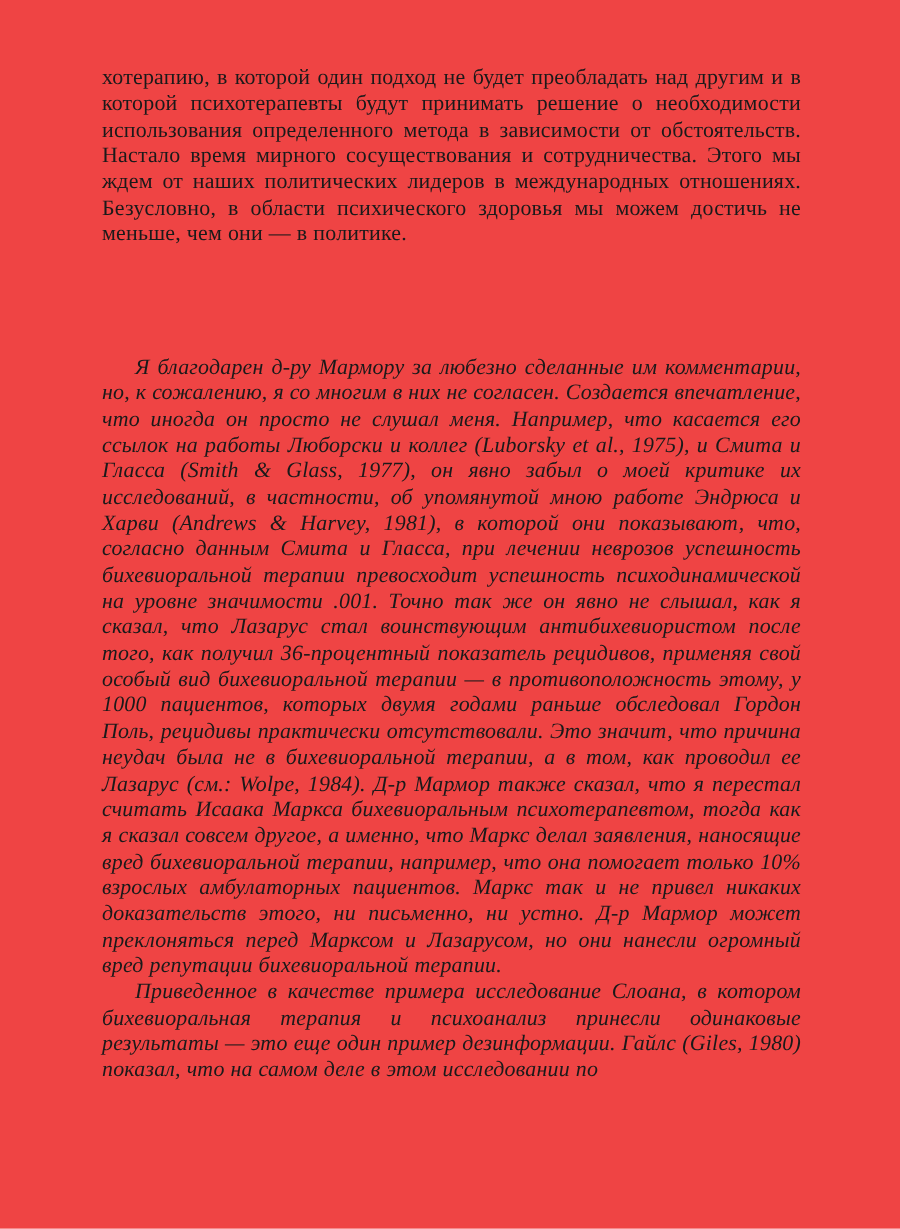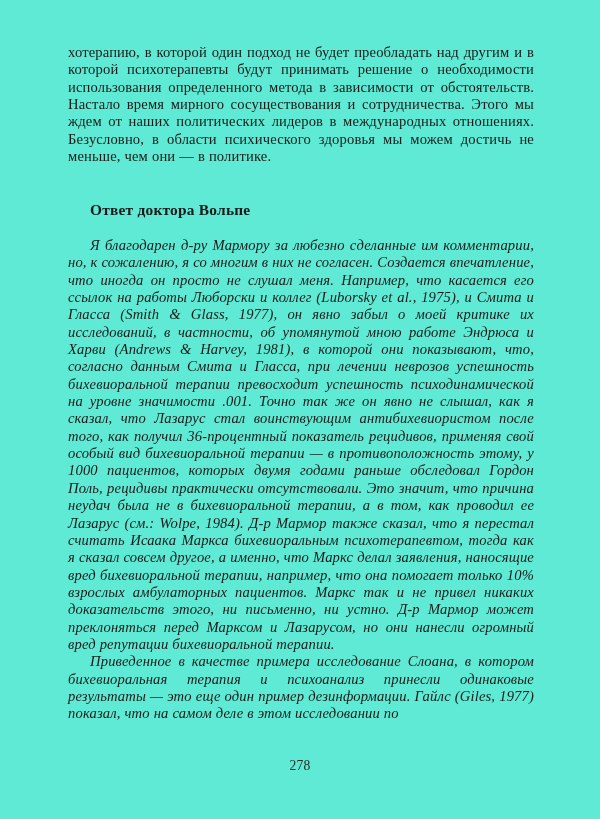--- a/index.html
+++ b/index.html
@@ -16,21 +16,21 @@
     font-family: "Liberation Serif", "DejaVu Serif", serif;
     color: #1a1a1a;
     -webkit-font-smoothing: antialiased;
   }
   .page {
     position: absolute;
     left: 0;
     top: 0;
     width: 600px;
     height: 819px;
-    background: #5eead4;
+    background: #ef4444;
   }
   .text-block {
     position: absolute;
     left: 68px;
     top: 44px;
     width: 466px;
   }
   p.para {
     margin: 0;
     text-align: justify;
@@ -79,22 +79,20 @@
 </style>
 </head>
 <body>
 
 <div class="page">
 
   <div class="text-block">
     <p class="para">хотерапию, в которой один подход не будет преобладать над другим и в которой психотерапевты будут принимать решение о необходимости использования определенного метода в зависимости от обстоятельств. Настало время мирного сосуществования и сотрудничества. Этого мы ждем от наших политических лидеров в международных отношениях. Безусловно, в области психического здоровья мы можем достичь не меньше, чем они — в политике.</p>
   </div>
 
-  <h2 class="section-heading">Ответ доктора Вольпе</h2>
 
   <div class="body-after-heading">
     <p class="para indent">Я благодарен д-ру Мармору за любезно сделанные им комментарии, но, к сожалению, я со многим в них не согласен. Создается впечатление, что иногда он просто не слушал меня. Например, что касается его ссылок на работы Люборски и коллег (Luborsky et al., 1975), и Смита и Гласса (Smith &amp; Glass, 1977), он явно забыл о моей критике их исследований, в частности, об упомянутой мною работе Эндрюса и Харви (Andrews &amp; Harvey, 1981), в которой они показывают, что, согласно данным Смита и Гласса, при лечении неврозов успешность бихевиоральной терапии превосходит успешность психодинамической на уровне значимости .001. Точно так же он явно не слышал, как я сказал, что Лазарус стал воинствующим антибихевиористом после того, как получил 36-процентный показатель рецидивов, применяя свой особый вид бихевиоральной терапии — в противоположность этому, у 1000 пациентов, которых двумя годами раньше обследовал Гордон Поль, рецидивы практически отсутствовали. Это значит, что причина неудач была не в бихевиоральной терапии, а в том, как проводил ее Лазарус (см.: Wolpe, 1984). Д-р Мармор также сказал, что я перестал считать Исаака Маркса бихевиоральным психотерапевтом, тогда как я сказал совсем другое, а именно, что Маркс делал заявления, наносящие вред бихевиоральной терапии, например, что она помогает только 10% взрослых амбулаторных пациентов. Маркс так и не привел никаких доказательств этого, ни письменно, ни устно. Д-р Мармор может преклоняться перед Марксом и Лазарусом, но они нанесли огромный вред репутации бихевиоральной терапии.</p>
-    <p class="para indent">Приведенное в качестве примера исследование Слоана, в котором бихевиоральная терапия и психоанализ принесли одинаковые результаты — это еще один пример дезинформации. Гайлс (Giles, 1977) показал, что на самом деле в этом исследовании по</p>
+    <p class="para indent">Приведенное в качестве примера исследование Слоана, в котором бихевиоральная терапия и психоанализ принесли одинаковые результаты — это еще один пример дезинформации. Гайлс (Giles, 1980) показал, что на самом деле в этом исследовании по</p>
   </div>
 
-  <div class="folio">278</div>
 
 </div>
 
 </body></html>

